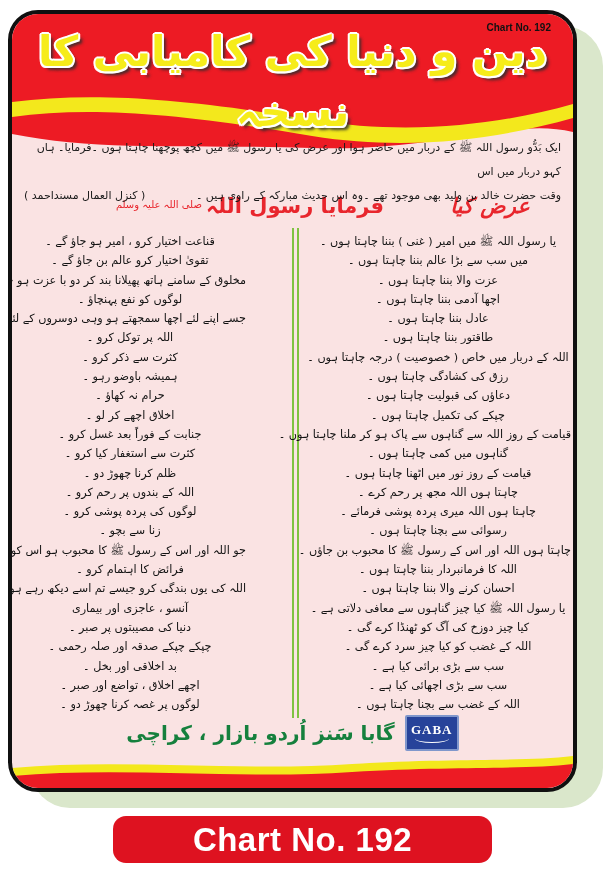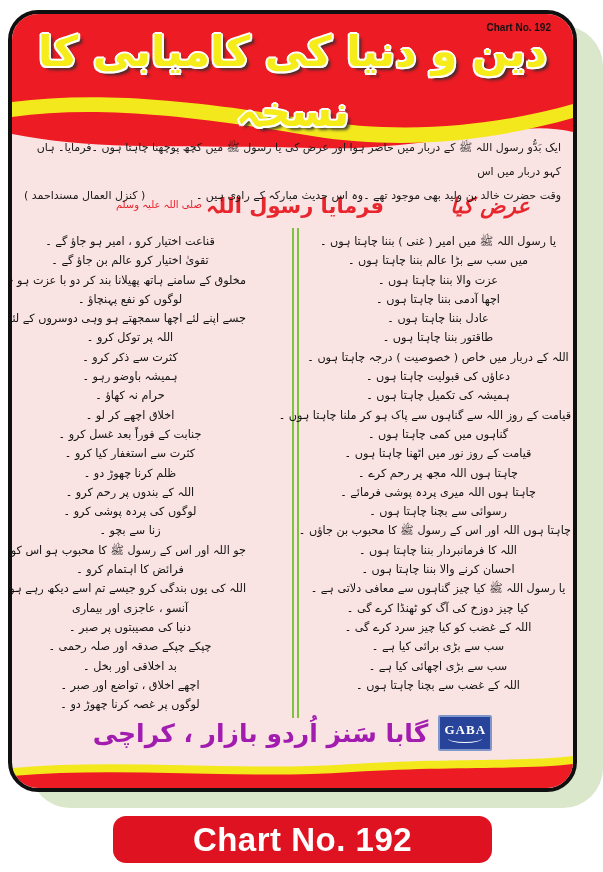--- a/index.html
+++ b/index.html
@@ -32,21 +32,21 @@
              font-weight:normal;margin-top:7px;}
   .divider{position:absolute;left:280px;top:214px;width:3px;height:490px;
            border-left:2.5px solid #7FC241;border-right:2.5px solid #7FC241;}
   .col{position:absolute;top:218px;}
   .col-left{left:2px;width:232px;}
   .col-right{left:293px;width:266px;}
   .item{height:19.3px;line-height:19.3px;text-align:center;white-space:nowrap;
         direction:rtl;color:#131313;font-size:11.2px;}
   .footer{position:absolute;left:0;right:0;bottom:34px;height:42px;z-index:3;
           display:flex;justify-content:center;align-items:center;gap:10px;}
-  .publisher{direction:rtl;color:#a21caf;font-size:25px;font-weight:bold;white-space:nowrap;}
+  .publisher{direction:rtl;color:#15803d;font-size:20px;font-weight:bold;white-space:nowrap;}
   .gaba-logo{width:54px;height:36px;background:#27439A;border:2px solid #8097CC;
              border-radius:2px;display:flex;flex-direction:column;align-items:center;
              justify-content:center;box-sizing:border-box;}
   .gaba-text{color:#fff;font:bold 13px "Liberation Serif",serif;letter-spacing:1px;line-height:13px;}
   .gaba-arc{width:34px;height:8px;border-bottom:1.5px solid #fff;border-radius:50%;margin-top:-2px;}
   .badge{position:absolute;left:113px;top:816px;width:379px;height:47px;background:#DE1220;
          border-radius:13px;display:flex;align-items:center;justify-content:center;
          color:#fff;font:bold 33px "Liberation Sans",sans-serif;letter-spacing:.5px;}
 </style>
 </head>
@@ -94,24 +94,25 @@
         <div class="item">عزت والا بننا چاہتا ہوں ۔</div>
 
         <div class="item">اچھا آدمی بننا چاہتا ہوں ۔</div>
 
         <div class="item">عادل بننا چاہتا ہوں ۔</div>
 
         <div class="item">طاقتور بننا چاہتا ہوں ۔</div>
 
         <div class="item">اللہ کے دربار میں خاص ( خصوصیت ) درجہ چاہتا ہوں ۔</div>
 
+        <div class="item">رزق کی کشادگی چاہتا ہوں ۔</div>
 
         <div class="item">دعاؤں کی قبولیت چاہتا ہوں ۔</div>
 
-        <div class="item">ہمیشہ کی تکمیل چاہتا ہوں ۔</div>
+        <div class="item">چپکے کی تکمیل چاہتا ہوں ۔</div>
 
         <div class="item">قیامت کے روز اللہ سے گناہوں سے پاک ہو کر ملنا چاہتا ہوں ۔</div>
 
         <div class="item">گناہوں میں کمی چاہتا ہوں ۔</div>
 
         <div class="item">قیامت کے روز نور میں اٹھنا چاہتا ہوں ۔</div>
 
         <div class="item">چاہتا ہوں اللہ مجھ پر رحم کرے ۔</div>
 
         <div class="item">چاہتا ہوں اللہ میری پردہ پوشی فرمائے ۔</div>

